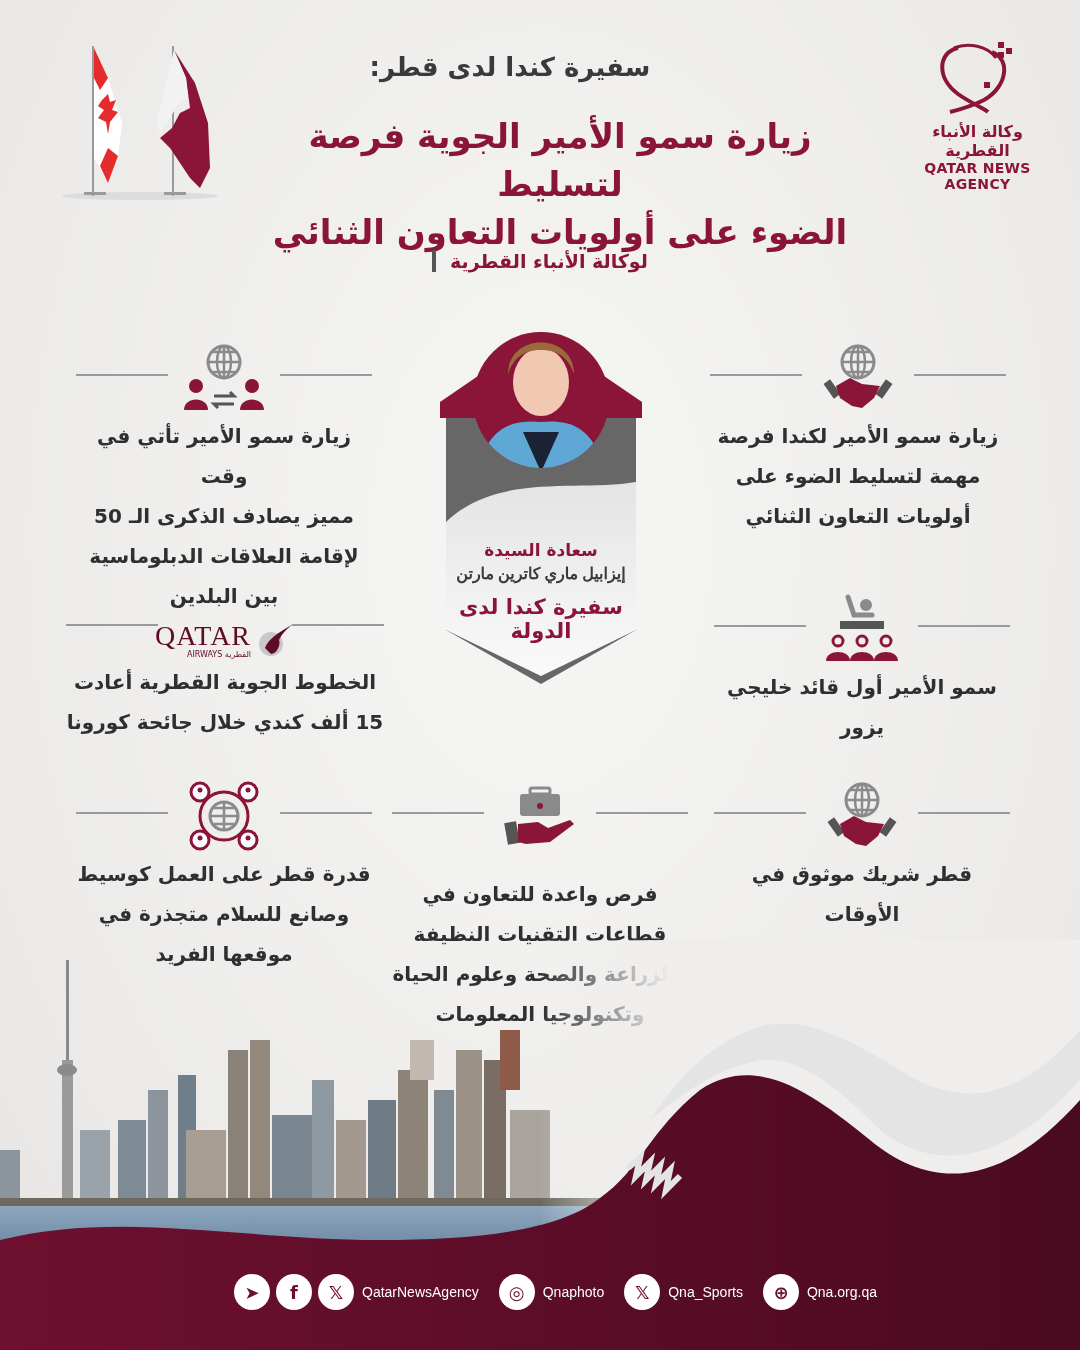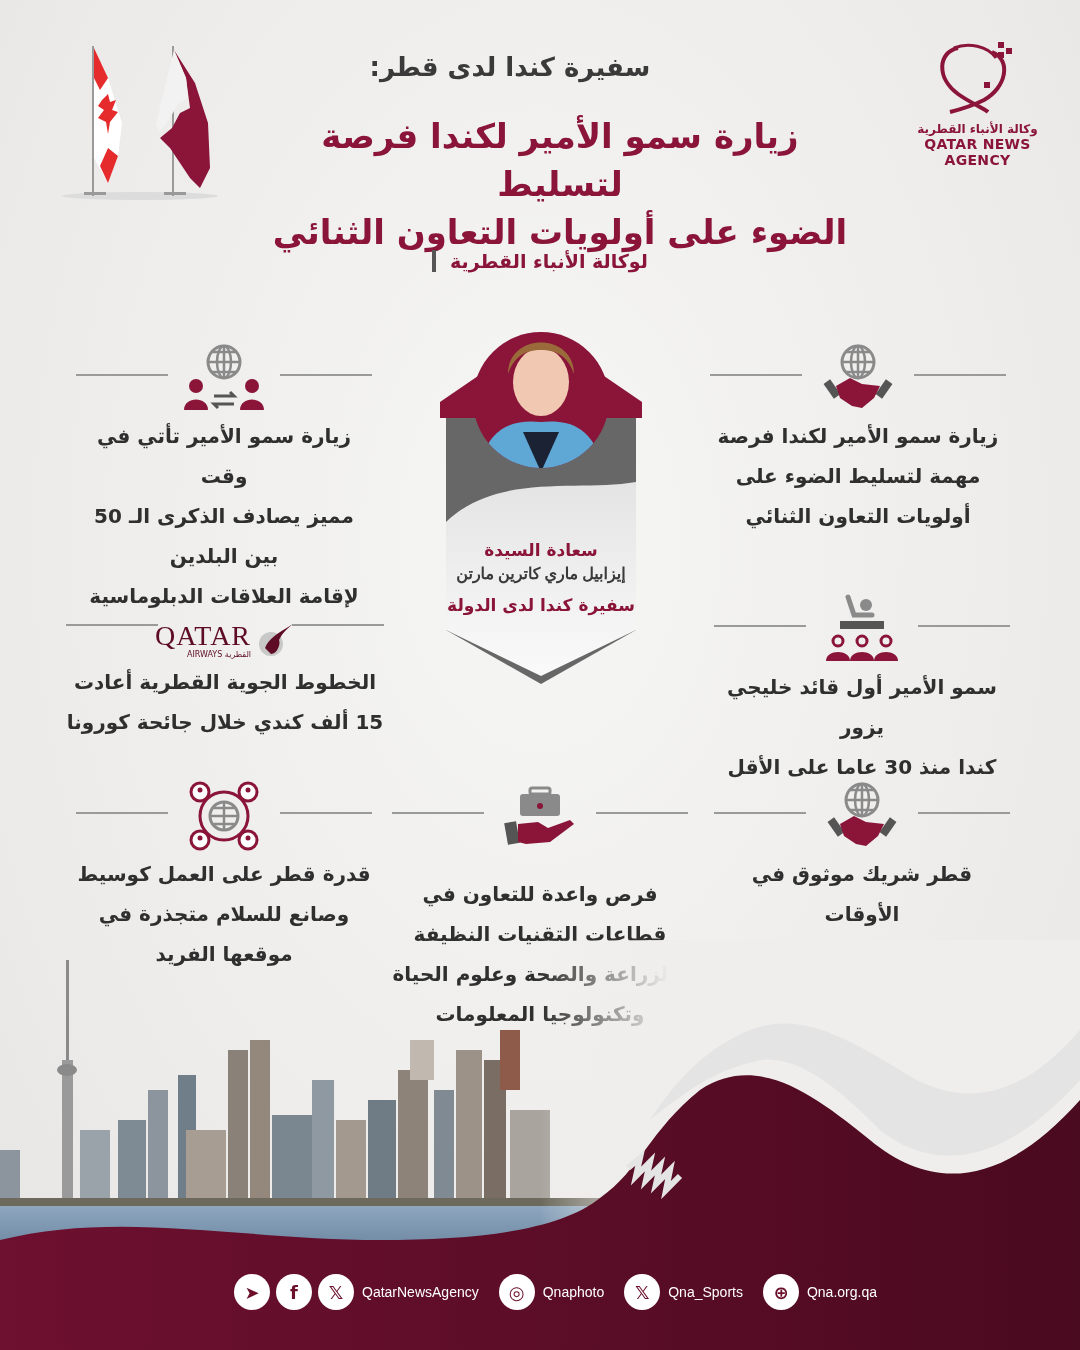--- a/index.html
+++ b/index.html
@@ -34,32 +34,32 @@
   }
   .exclusive .tag {
     background: #8a1538; color: #fff; padding: 2px 22px 2px 8px;
   }
   .exclusive .src { color: #8a1538; }
   .exclusive .bar { width: 4px; height: 22px; background: #555; margin-right: 6px; }
 
   
   .logo { position: absolute; top: 38px; left: 905px; width: 145px; text-align: center; }
   .logo svg { display: block; margin: 0 auto; }
-  .logo .ar { font-size: 12px; font-weight: bold; color: #8a1538; direction: rtl; margin-top: 4px; }
+  .logo .ar { font-size: 16px; font-weight: bold; color: #8a1538; direction: rtl; margin-top: 4px; }
   .logo .en { font-size: 14px; font-weight: bold; color: #8a1538; letter-spacing: 0.3px; }
 
   
   .flags { position: absolute; top: 38px; left: 60px; width: 160px; height: 165px; }
 
   
   .profile { position: absolute; top: 312px; left: 428px; width: 226px; height: 378px; }
   .profile .name-block { position: absolute; top: 228px; left: 0; width: 226px; text-align: center; direction: rtl; }
   .profile .honor { font-size: 17px; font-weight: bold; color: #8a1538; }
   .profile .pname { font-size: 16px; font-weight: bold; color: #3a3a3a; margin-top: 4px; font-family: Liberation Serif, serif; }
-  .profile .role { font-size: 17px; font-weight: bold; color: #8a1538; margin-top: 12px; }
+  .profile .role { font-size: 21px; font-weight: bold; color: #8a1538; margin-top: 12px; }
 
   
   .card { position: absolute; text-align: center; direction: rtl; }
   .card .icon-row { position: relative; height: 80px; display: flex; align-items: flex-end; justify-content: center; }
   .card .rule { position: absolute; top: 50%; height: 2px; background: #9a9a9a; width: 92px; }
   .card .rule.l { left: 0; }
   .card .rule.r { right: 0; }
   .card .text { font-size: 20px; font-weight: bold; color: #2f2f2f; line-height: 40px; margin-top: 2px; }
 
   
@@ -97,21 +97,21 @@
         <rect x="112" y="8" width="2" height="150" fill="#9a9a9a"></rect>
         <rect x="104" y="154" width="22" height="3" fill="#9a9a9a"></rect>
         <path d="M114 12 L126 40 L130 70 L120 75 L112 90 L100 100 L110 110 L130 140 L140 150 L150 130 L148 85 L135 45 Z" fill="#8a1538"></path>
         <path d="M114 12 L126 40 L128 60 L118 66 L110 80 L100 94 L96 86 Z" fill="#f2f2f2"></path>
       </g>
     </svg>
   </div>
 
   <div class="subtitle">سفيرة كندا لدى قطر:</div>
   <div class="title">
-    <div>زيارة سمو الأمير لكندا فرصة لتسليط</div>
+    <div>زيارة سمو الأمير الجوية فرصة لتسليط</div>
     <div>الضوء على أولويات التعاون الثنائي</div>
   </div>
   <div class="exclusive">
     <span class="src">لوكالة الأنباء القطرية</span>
     <span class="bar"></span>
   </div>
 
   <div class="logo">
     <svg width="100" height="80" viewBox="0 0 100 80">
       <path d="M30 10 C10 14 8 40 30 56 C44 66 56 70 60 74" fill="none" stroke="#8a1538" stroke-width="4"></path>
@@ -189,22 +189,22 @@
         <path d="M2 68 C2 54 26 54 26 68 Z" fill="#8a1538"></path>
         <circle cx="70" cy="44" r="7" fill="#8a1538"></circle>
         <path d="M58 68 C58 54 82 54 82 68 Z" fill="#8a1538"></path>
         <path d="M32 54 H52 L48 50 M52 62 H32 L36 66" fill="none" stroke="#555" stroke-width="3"></path>
       </svg>
       <span class="rule r"></span>
     </div>
     <div class="text">
       <div>زيارة سمو الأمير تأتي في وقت</div>
       <div>مميز يصادف الذكرى الـ 50</div>
+      <div>لإقامة العلاقات الدبلوماسية</div>
       <div>بين البلدين</div>
-      <div>لإقامة العلاقات الدبلوماسية</div>
     </div>
   </div>
 
   <div class="card" style="top:585px; left:714px; width:296px;">
     <div class="icon-row">
       <span class="rule l"></span>
       <svg width="76" height="72" viewBox="0 0 76 72">
         <path d="M24 4 L30 22 H48" fill="none" stroke="#8a8a8a" stroke-width="5" stroke-linecap="round"></path>
         <circle cx="42" cy="12" r="6" fill="#8a8a8a"></circle>
         <rect x="16" y="28" width="44" height="8" fill="#555"></rect>
@@ -214,21 +214,20 @@
           <circle cx="38" cy="48" r="5" fill="none" stroke="#8a1538" stroke-width="3"></circle>
           <path d="M26 68 C26 56 50 56 50 68 Z"></path>
           <circle cx="62" cy="48" r="5" fill="none" stroke="#8a1538" stroke-width="3"></circle>
           <path d="M50 68 C50 56 74 56 74 68 Z"></path>
         </g>
       </svg>
       <span class="rule r"></span>
     </div>
     <div class="text">
       <div>سمو الأمير أول قائد خليجي يزور</div>
-      <div>كندا منذ 30 عاما على الأقل</div>
     </div>
   </div>
 
   <div class="card" style="top:588px; left:66px; width:318px;">
     <div class="icon-row" style="height:72px;">
       <span class="rule l"></span>
       <div style="display:flex; align-items:center; gap:4px; direction:ltr;">
         <div style="text-align:right;">
           <div style="font-family:'Liberation Serif',serif; font-size:28px; color:#5e0c25; letter-spacing:1px; line-height:28px;">QATAR</div>
           <div style="font-size:8px; color:#5e0c25;">AIRWAYS القطرية</div>

